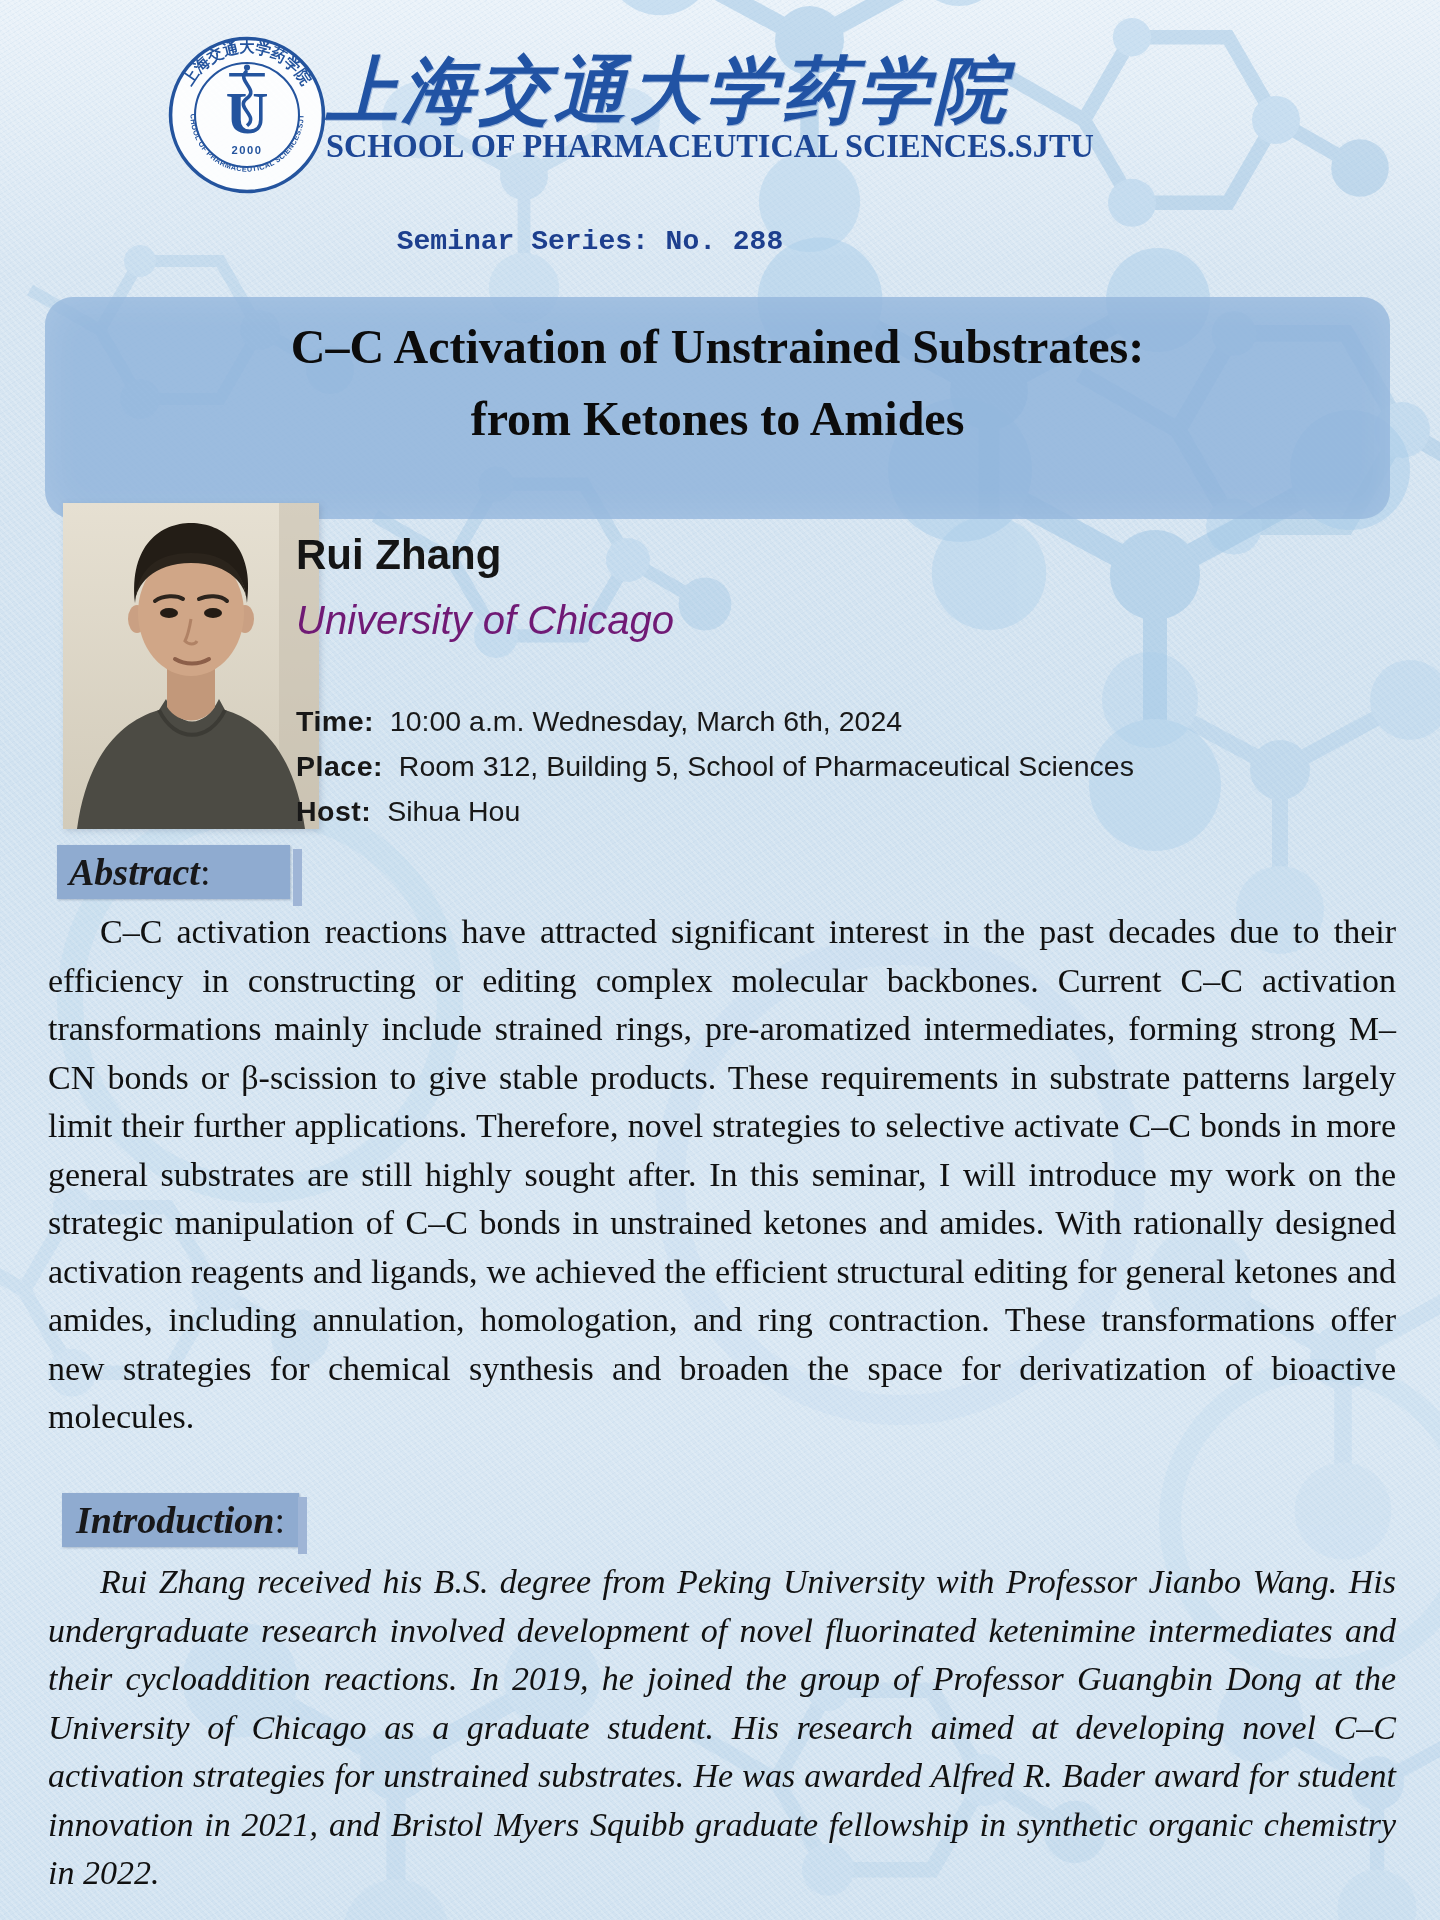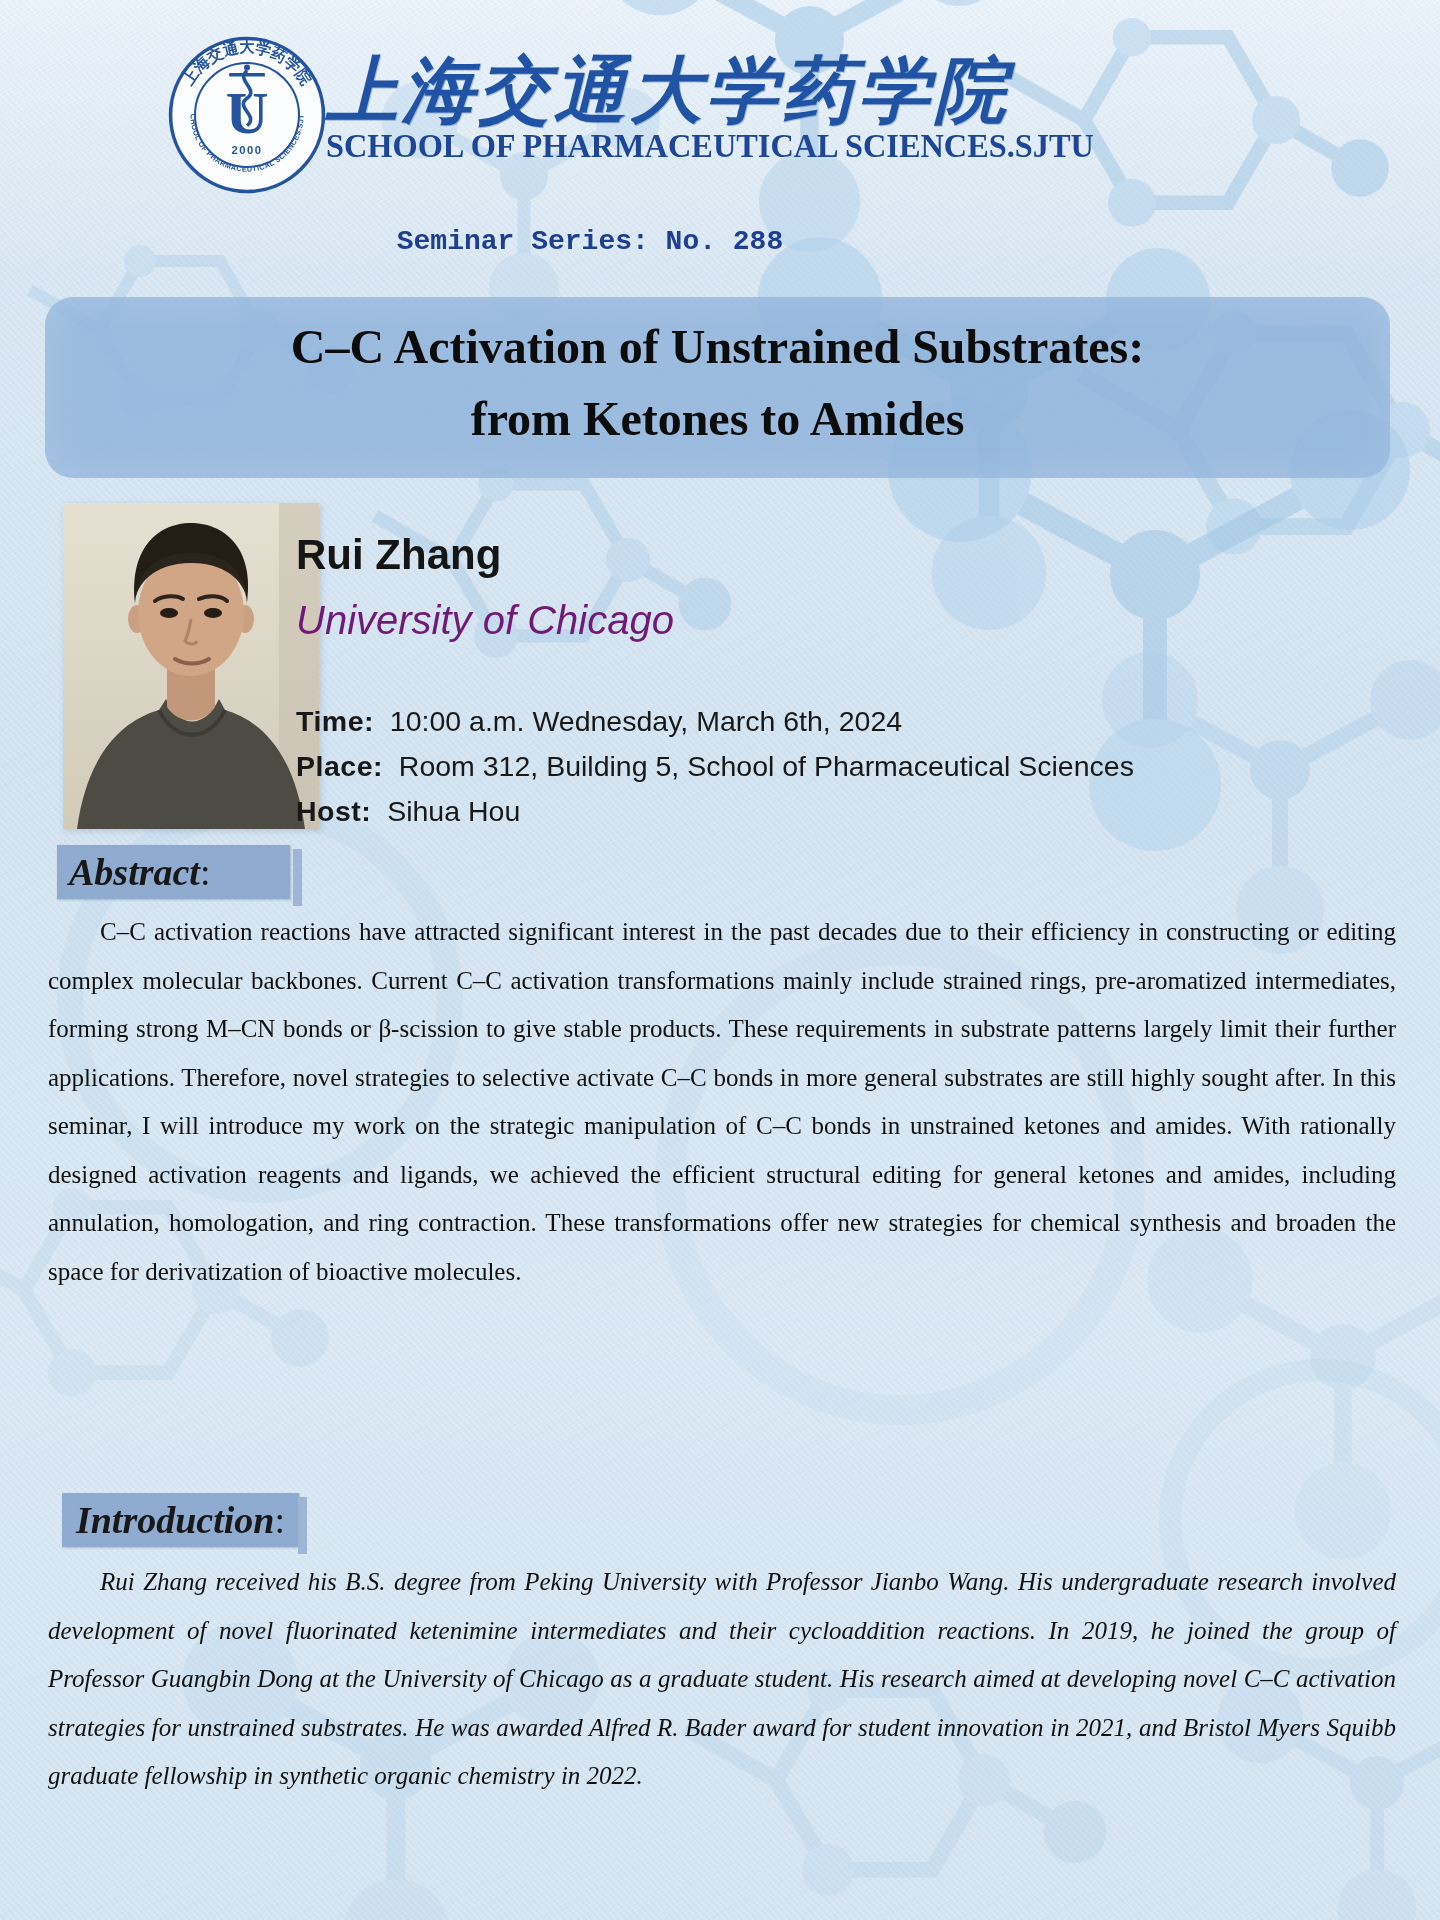--- a/index.html
+++ b/index.html
@@ -30,21 +30,21 @@
     font-family:"Liberation Serif",serif;font-weight:bold;font-size:33px;letter-spacing:0px;
     color:#1d4796;white-space:nowrap;transform:scaleX(.98);transform-origin:left;
   }
   .seminarSeries{
     left:0;top:226px;width:1180px;text-align:center;
     font-family:Liberation Mono, monospace;font-weight:bold;font-size:28px;color:#1d3f8e;
   }
 
   
   .banner{
-    left:45px;top:297px;width:1345px;height:181px;border-radius:28px;
+    left:45px;top:297px;width:1345px;height:222px;border-radius:28px;
     background:rgba(141,178,218,.82);
     box-shadow:inset 0 0 40px rgba(255,255,255,.15);
   }
   .bannerText{
     position:absolute;left:0;top:14px;width:100%;text-align:center;
     font-family:"Liberation Serif",serif;font-weight:bold;font-size:48px;line-height:72px;color:#0c0c0c;
   }
 
   
   .photo{left:63px;top:503px;width:256px;height:326px;box-shadow:2px 2px 6px rgba(90,110,140,.25);}
@@ -62,21 +62,21 @@
   .hbox b{font-weight:bold;font-style:italic;}
   .abstractBox{left:57px;top:845px;width:207px;}
   .introBox{left:62px;top:1493px;width:211px;text-align:right;}
   .hbar{background:#9fb5d6;width:9px;}
   .abstractBar{left:293px;top:849px;height:57px;}
   .introBar{left:298px;top:1497px;height:57px;}
 
   
   .para{
     left:48px;width:1348px;text-align:justify;
-    font-family:"Liberation Serif",serif;font-size:25px;line-height:48.5px;color:#111;
+    font-family:"Liberation Serif",serif;font-size:34px;line-height:48.5px;color:#111;
     text-indent:52px;
   }
   .abstractPara{top:908px;}
   .introPara{top:1558px;font-style:italic;}
 </style>
 </head>
 <body>
 
 <div class="texture"></div>
 

